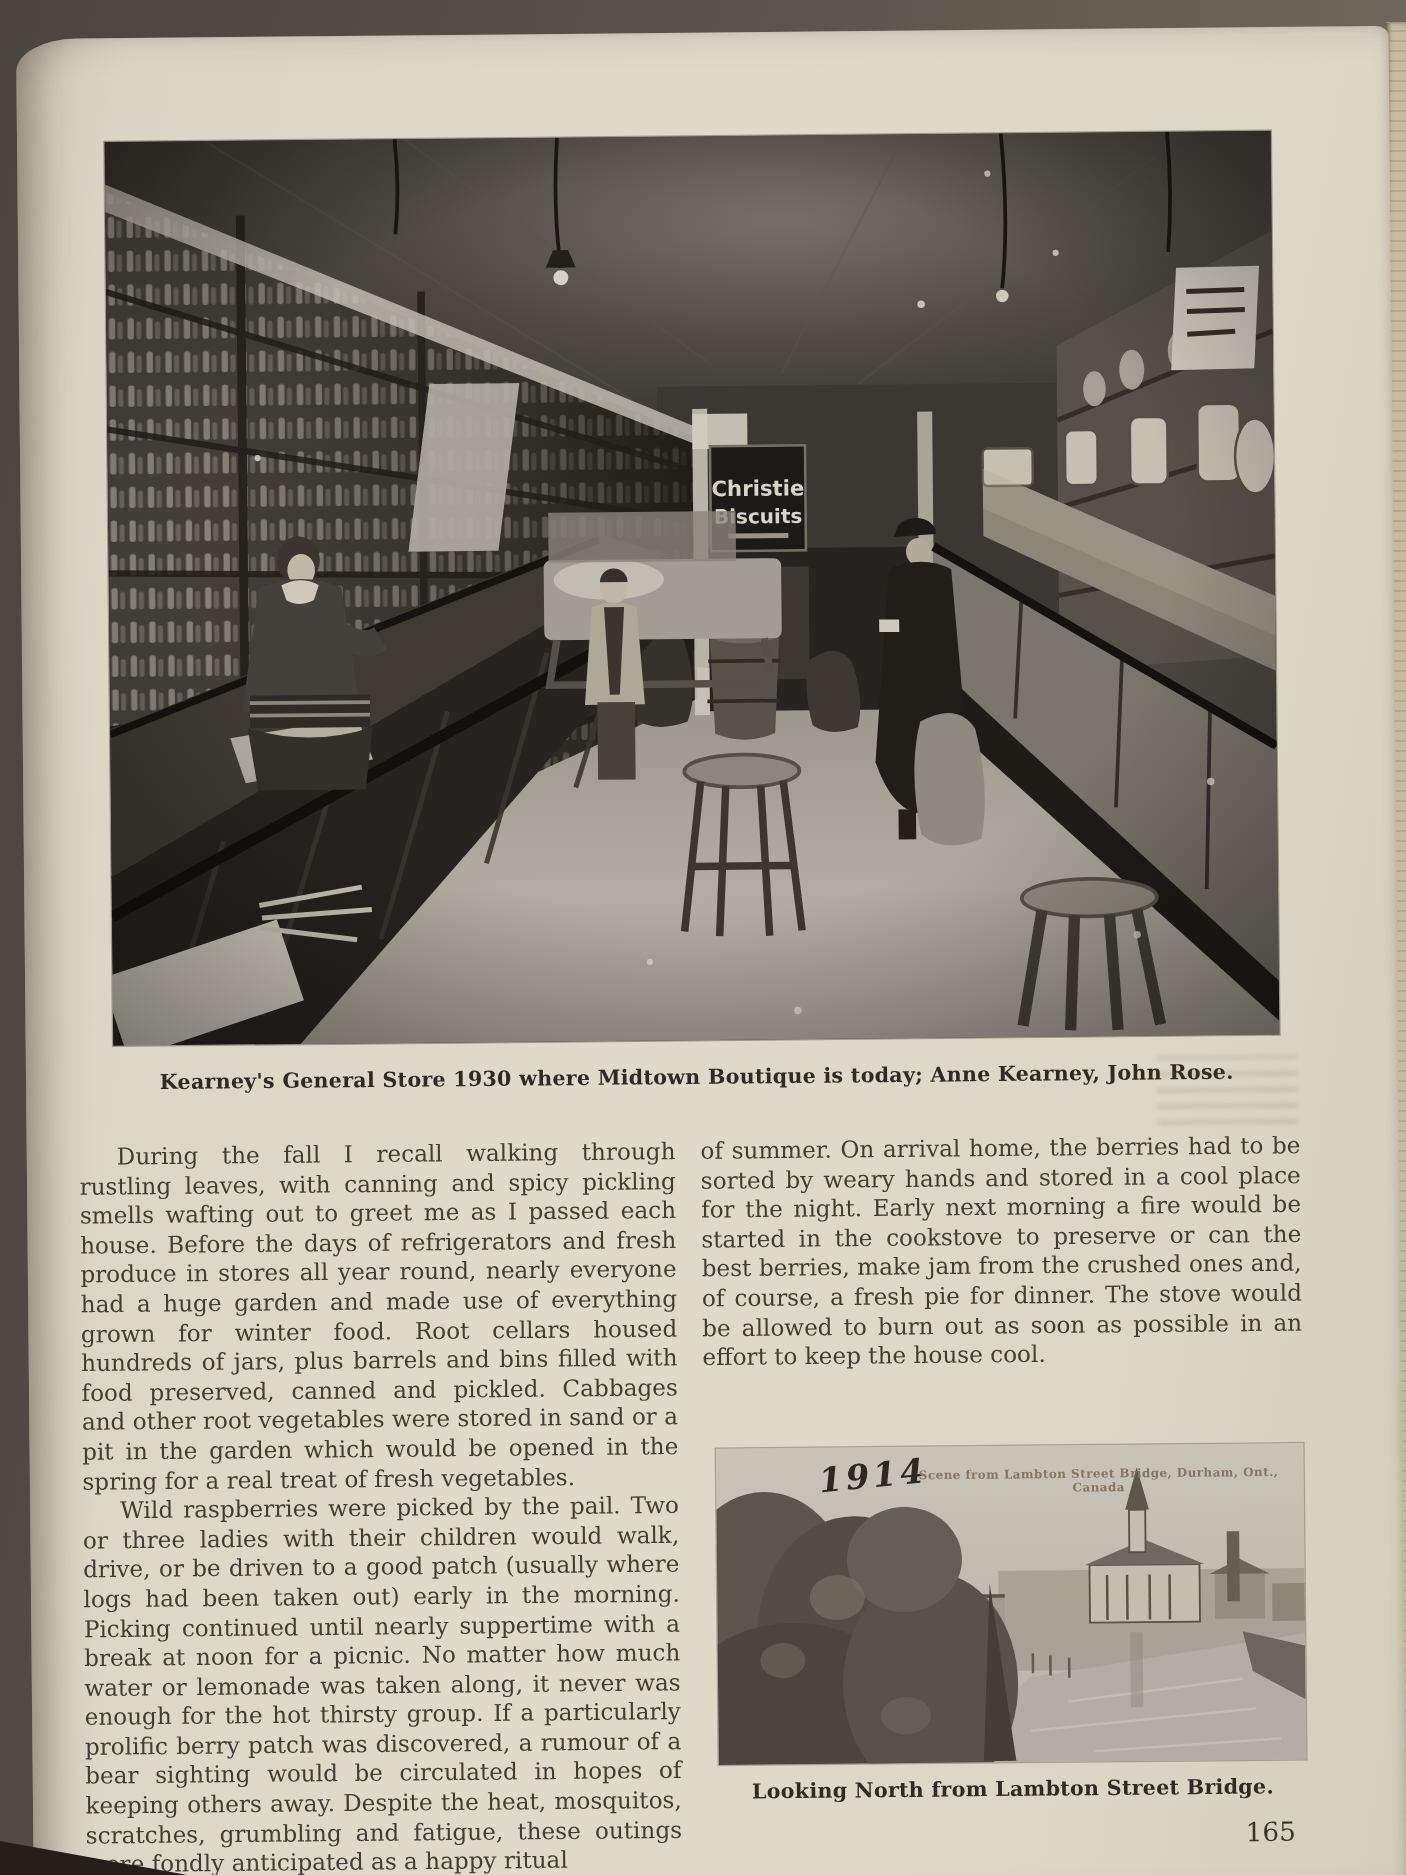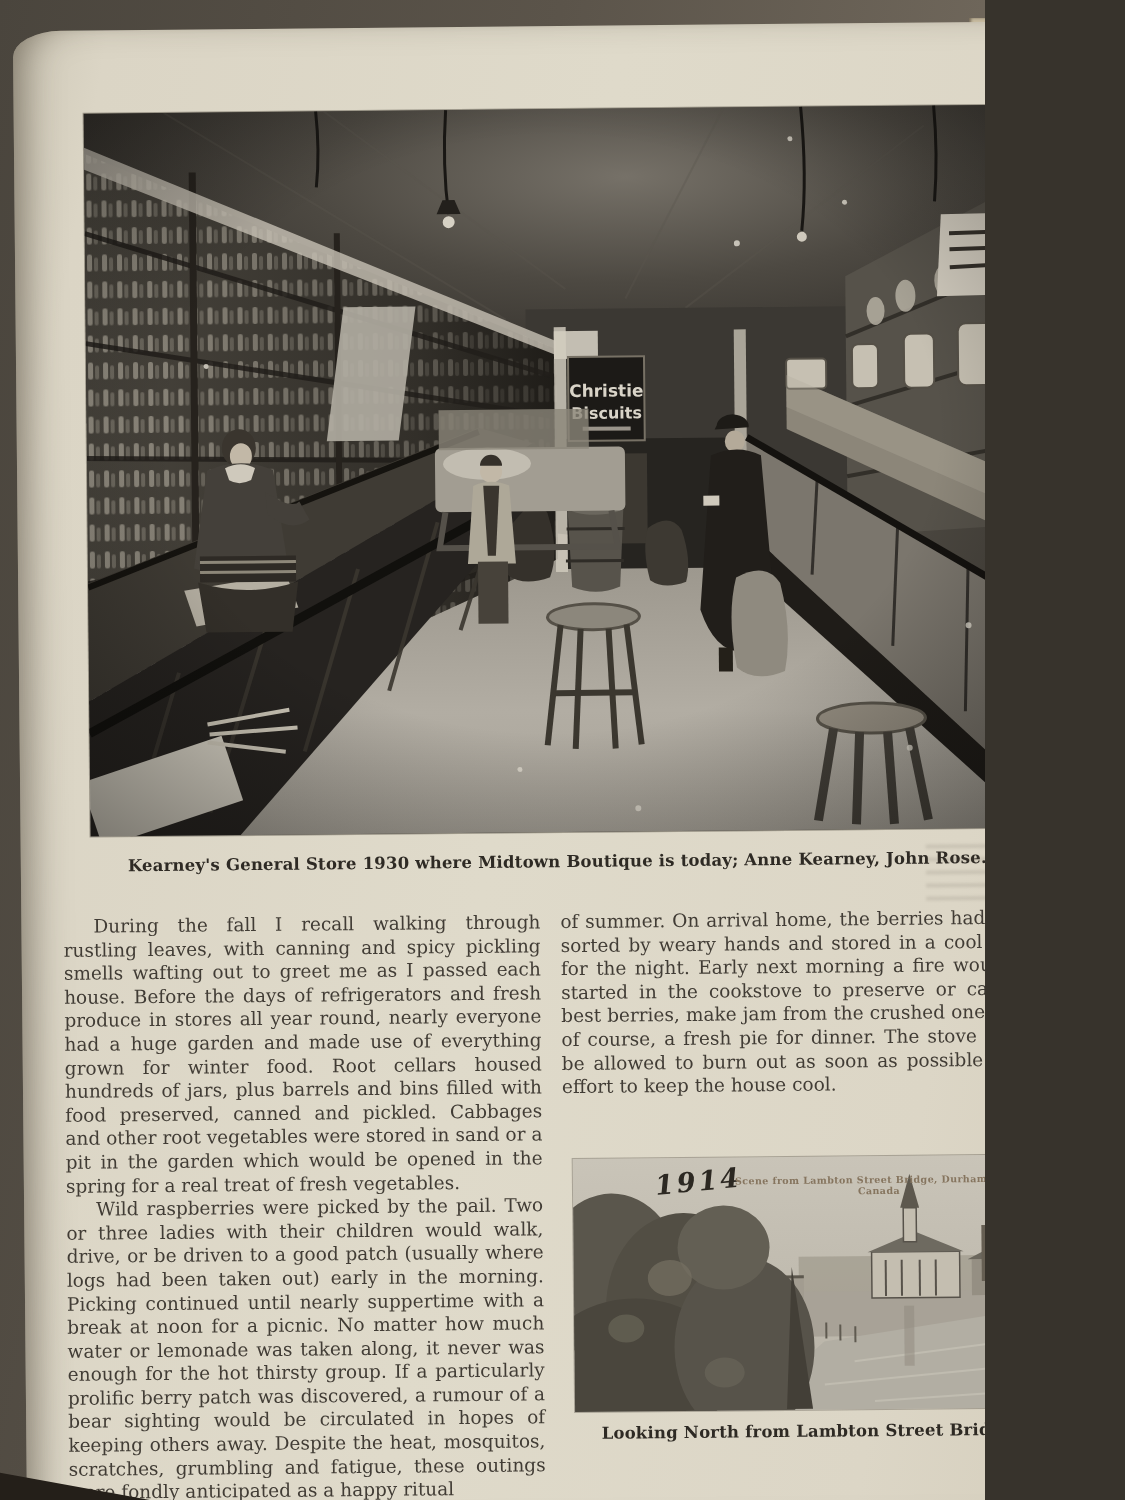--- a/index.html
+++ b/index.html
@@ -1,16 +1,16 @@
 <!DOCTYPE html>
 <html><head>
 <meta charset="utf-8">
 <style>
   html,body{margin:0;padding:0;background:#37332c;}
-  #stage{position:relative;width:985px;height:1500px;overflow:hidden;
+  #stage{position:relative;width:1125px;height:1500px;overflow:hidden;
          background:linear-gradient(100deg,#4a453d 0%,#5b544a 45%,#7a7164 100%);
          font-family:"DejaVu Serif","Liberation Serif",serif;}
   
   .page-edges{position:absolute;right:0;top:18px;width:16px;height:1482px;
       background:repeating-linear-gradient(180deg,#c6ba9f 0 6px,#b3a78c 6px 8px);
       box-shadow:inset 2px 0 3px rgba(40,30,20,.5);}
   
   .page{position:absolute;left:20px;top:26px;width:1098px;height:1500px;
       background:linear-gradient(100deg,#cfc9b8 0%,#dbd5c5 7%,#dfdaca 45%,#dcd6c6 80%,#d4cdbb 100%);
       border-radius:48px 10px 0 0/26px 8px 0 0;

